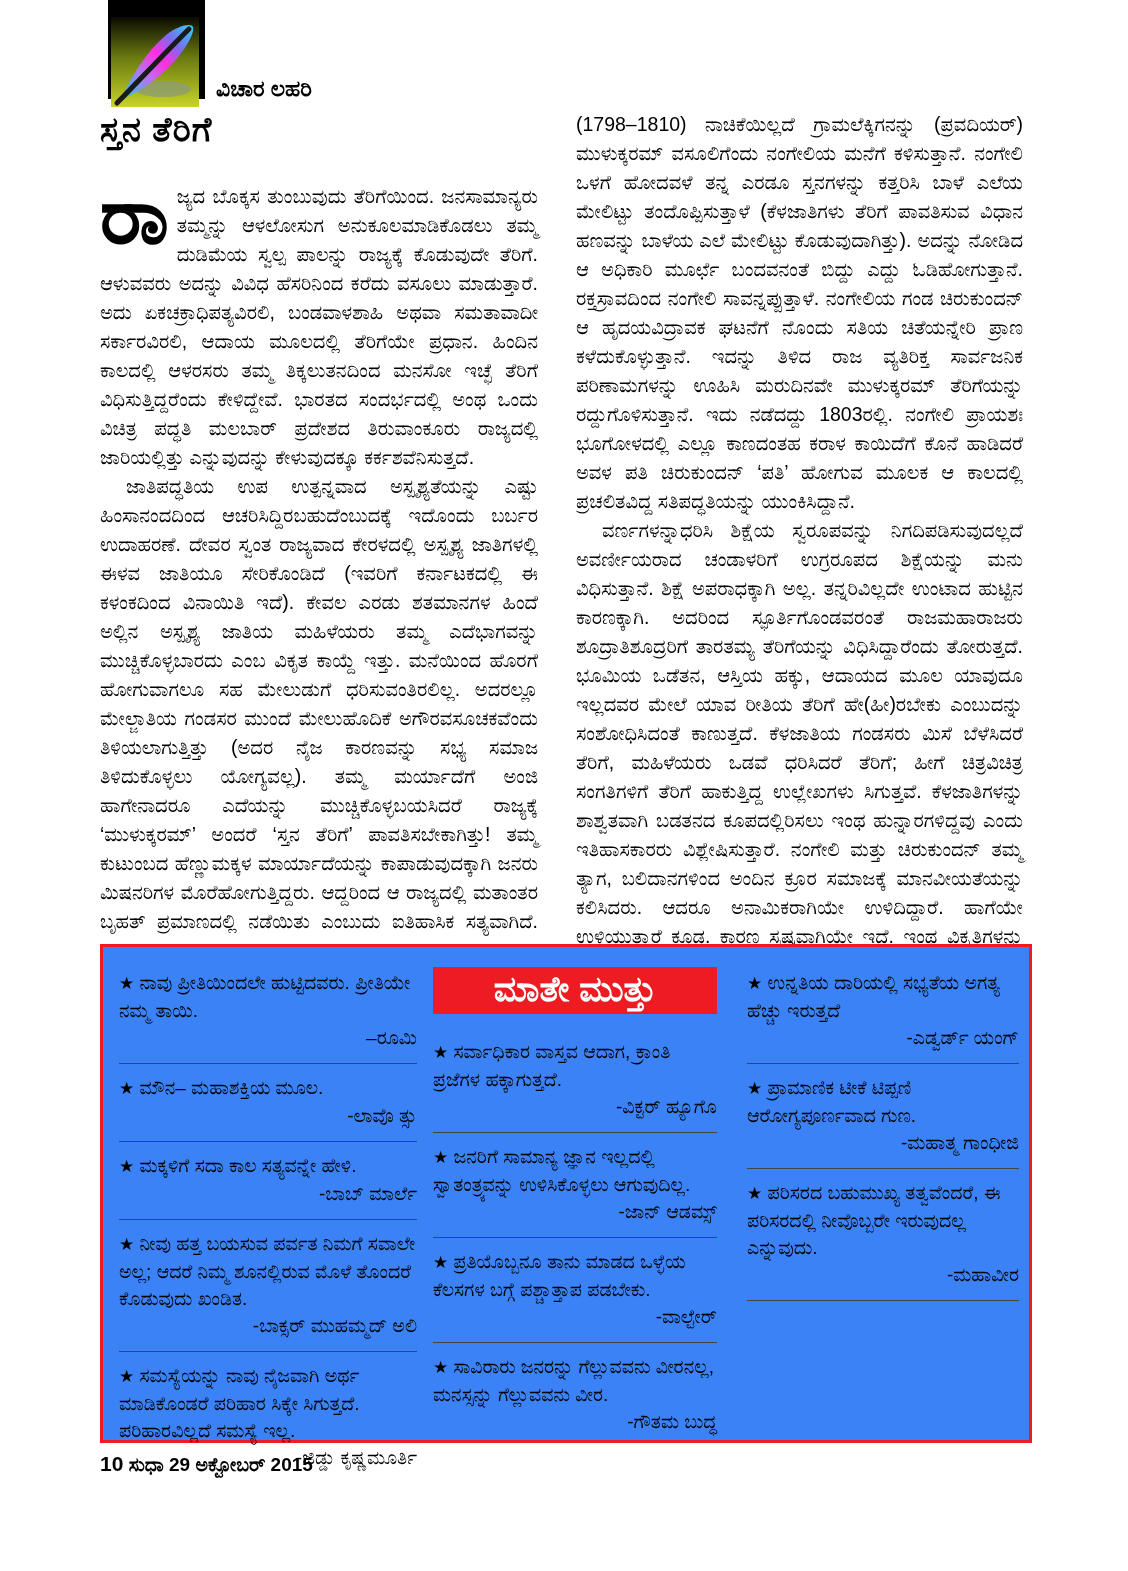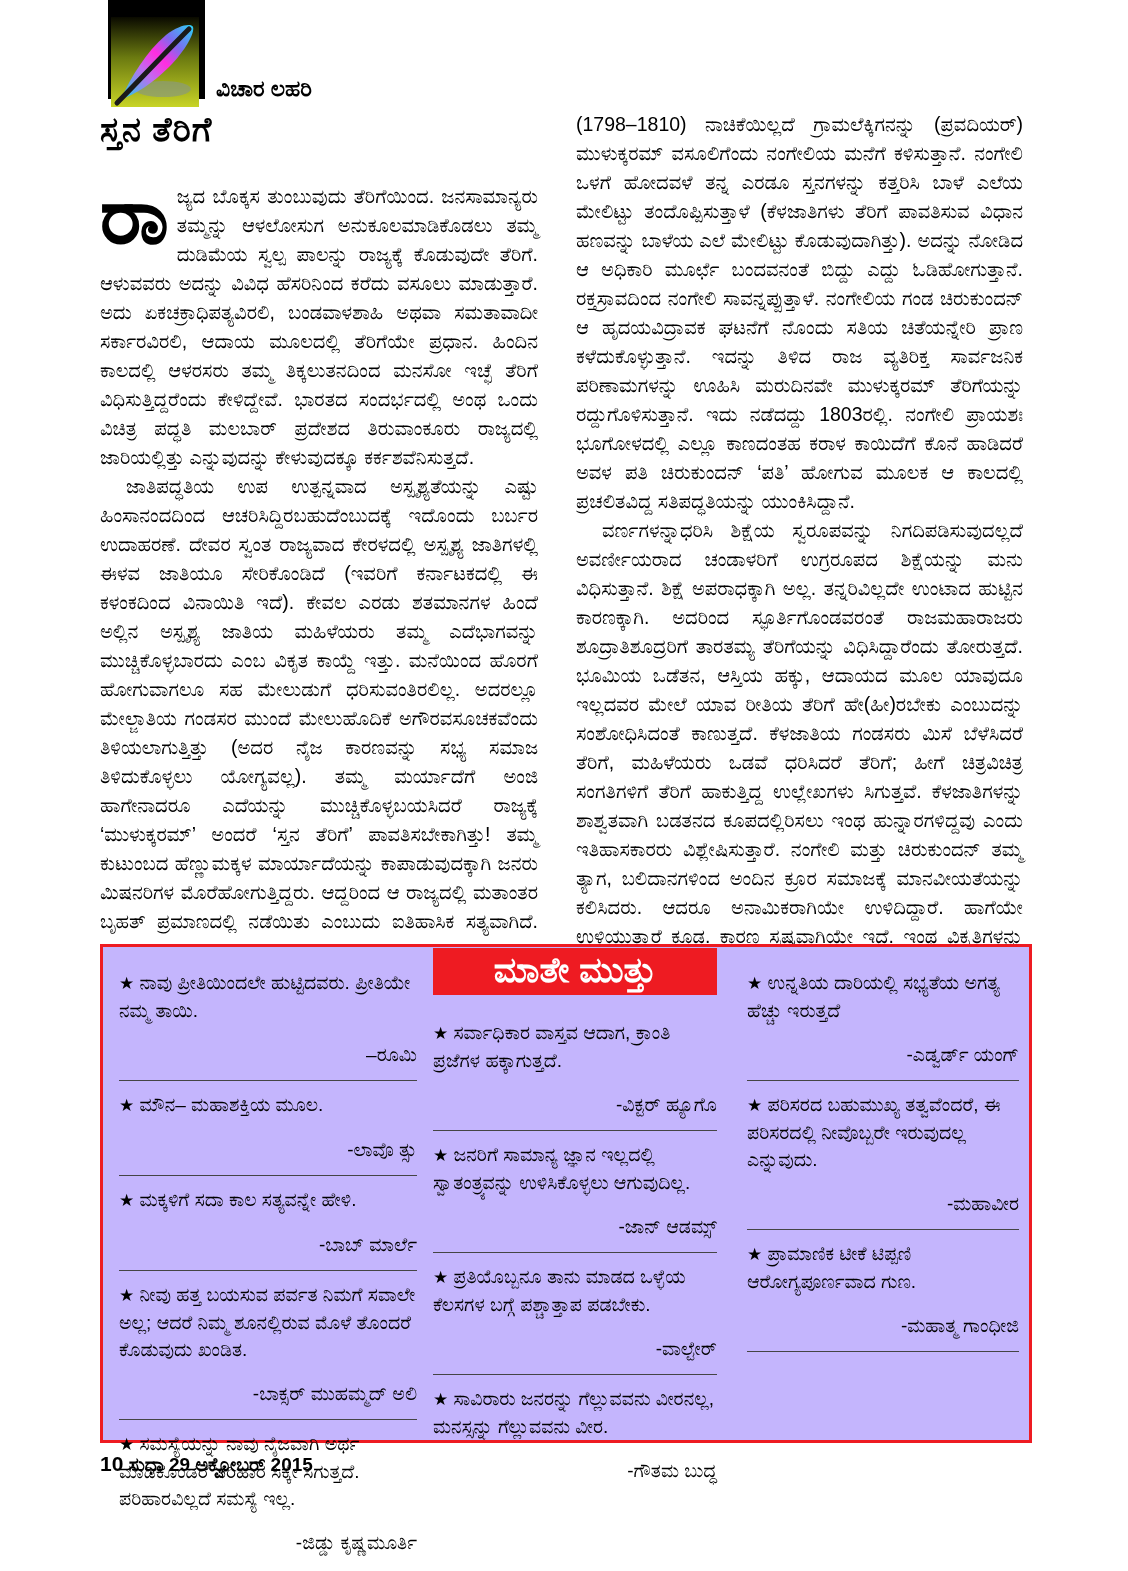--- a/index.html
+++ b/index.html
@@ -17,30 +17,30 @@
   .article-title{position:absolute;left:100px;top:110px;font-size:34px;font-weight:bold;letter-spacing:1px;color:#000;}
   .col{position:absolute;font-size:19.5px;line-height:29px;text-align:justify;color:#000;overflow:hidden;}
   .col-left{left:100px;top:182px;width:450px;height:766px;}
   .col-right{left:576px;top:110px;width:459px;height:840px;}
   .col p{margin:0 12px 0 0;}
   .col p.indent{text-indent:26px;}
   .dropcap{float:left;font-size:78px;line-height:60px;font-weight:bold;padding:4px 8px 0 0;}
 
   
   .quotes-box{position:absolute;left:100px;top:944px;width:926px;height:493px;
-              background:#c4b5fd;border:3px solid #ee1b22;}
+              background:#3b82f6;border:3px solid #ee1b22;}
   .qcol{position:absolute;top:12px;font-size:19px;line-height:27px;color:#000;}
   .qcol-1{left:16px;width:298px;}
   .qcol-2{left:330px;width:284px;top:0;}
   .qcol-3{left:644px;width:272px;}
   .q-header{background:#ee1b22;color:#fff;font-size:35px;font-weight:bold;text-align:center;
-            padding:8px 0 12px 0;margin:1px 0 14px 0;}
+            padding:8px 0 12px 0;margin:20px 0 14px 0;}
   .quote{padding:10px 0 12px 0;}
   .quote.sep{border-bottom:1.5px solid #444;}
-  .q-author{text-align:right;margin-top:17px;}
+  .q-author{text-align:right;margin-top:0;}
   .star{font-size:17px;}
 
   
   .footer{position:absolute;left:100px;top:1452px;font-size:19px;color:#000;}
   .footer .pg{font-weight:bold;font-size:21px;}
   .footer .rest{font-weight:bold;}
 </style>
 </head>
 <body>
 
@@ -125,26 +125,26 @@
         <div class="q-author">-ಗೌತಮ ಬುದ್ಧ</div>
       </div>
     </div>
 
     <div class="qcol qcol-3">
       <div class="quote sep">
         <div><span class="star">★</span> <span>ಉನ್ನತಿಯ ದಾರಿಯಲ್ಲಿ ಸಭ್ಯತೆಯ ಅಗತ್ಯ ಹೆಚ್ಚು ಇರುತ್ತದೆ</span></div>
         <div class="q-author">-ಎಡ್ವರ್ಡ್ ಯಂಗ್</div>
       </div>
       <div class="quote sep">
+        <div><span class="star">★</span> <span>ಪ್ರಾಮಾಣಿಕ ಟೀಕೆ ಟಿಪ್ಪಣಿ ಆರೋಗ್ಯಪೂರ್ಣವಾದ ಗುಣ.</span></div>
+        <div class="q-author">-ಮಹಾತ್ಮ ಗಾಂಧೀಜಿ</div>
+      </div>
+      <div class="quote sep">
         <div><span class="star">★</span> <span>ಪರಿಸರದ ಬಹುಮುಖ್ಯ ತತ್ವವೆಂದರೆ, ಈ ಪರಿಸರದಲ್ಲಿ ನೀವೊಬ್ಬರೇ ಇರುವುದಲ್ಲ ಎನ್ನುವುದು.</span></div>
         <div class="q-author">-ಮಹಾವೀರ</div>
-      </div>
-      <div class="quote sep">
-        <div><span class="star">★</span> <span>ಪ್ರಾಮಾಣಿಕ ಟೀಕೆ ಟಿಪ್ಪಣಿ ಆರೋಗ್ಯಪೂರ್ಣವಾದ ಗುಣ.</span></div>
-        <div class="q-author">-ಮಹಾತ್ಮ ಗಾಂಧೀಜಿ</div>
       </div>
     </div>
 
   </div>
 
   <div class="footer">
     <span class="pg">10</span>
     <span class="rest">ಸುಧಾ 29 ಅಕ್ಟೋಬರ್ 2015</span>
   </div>
 

